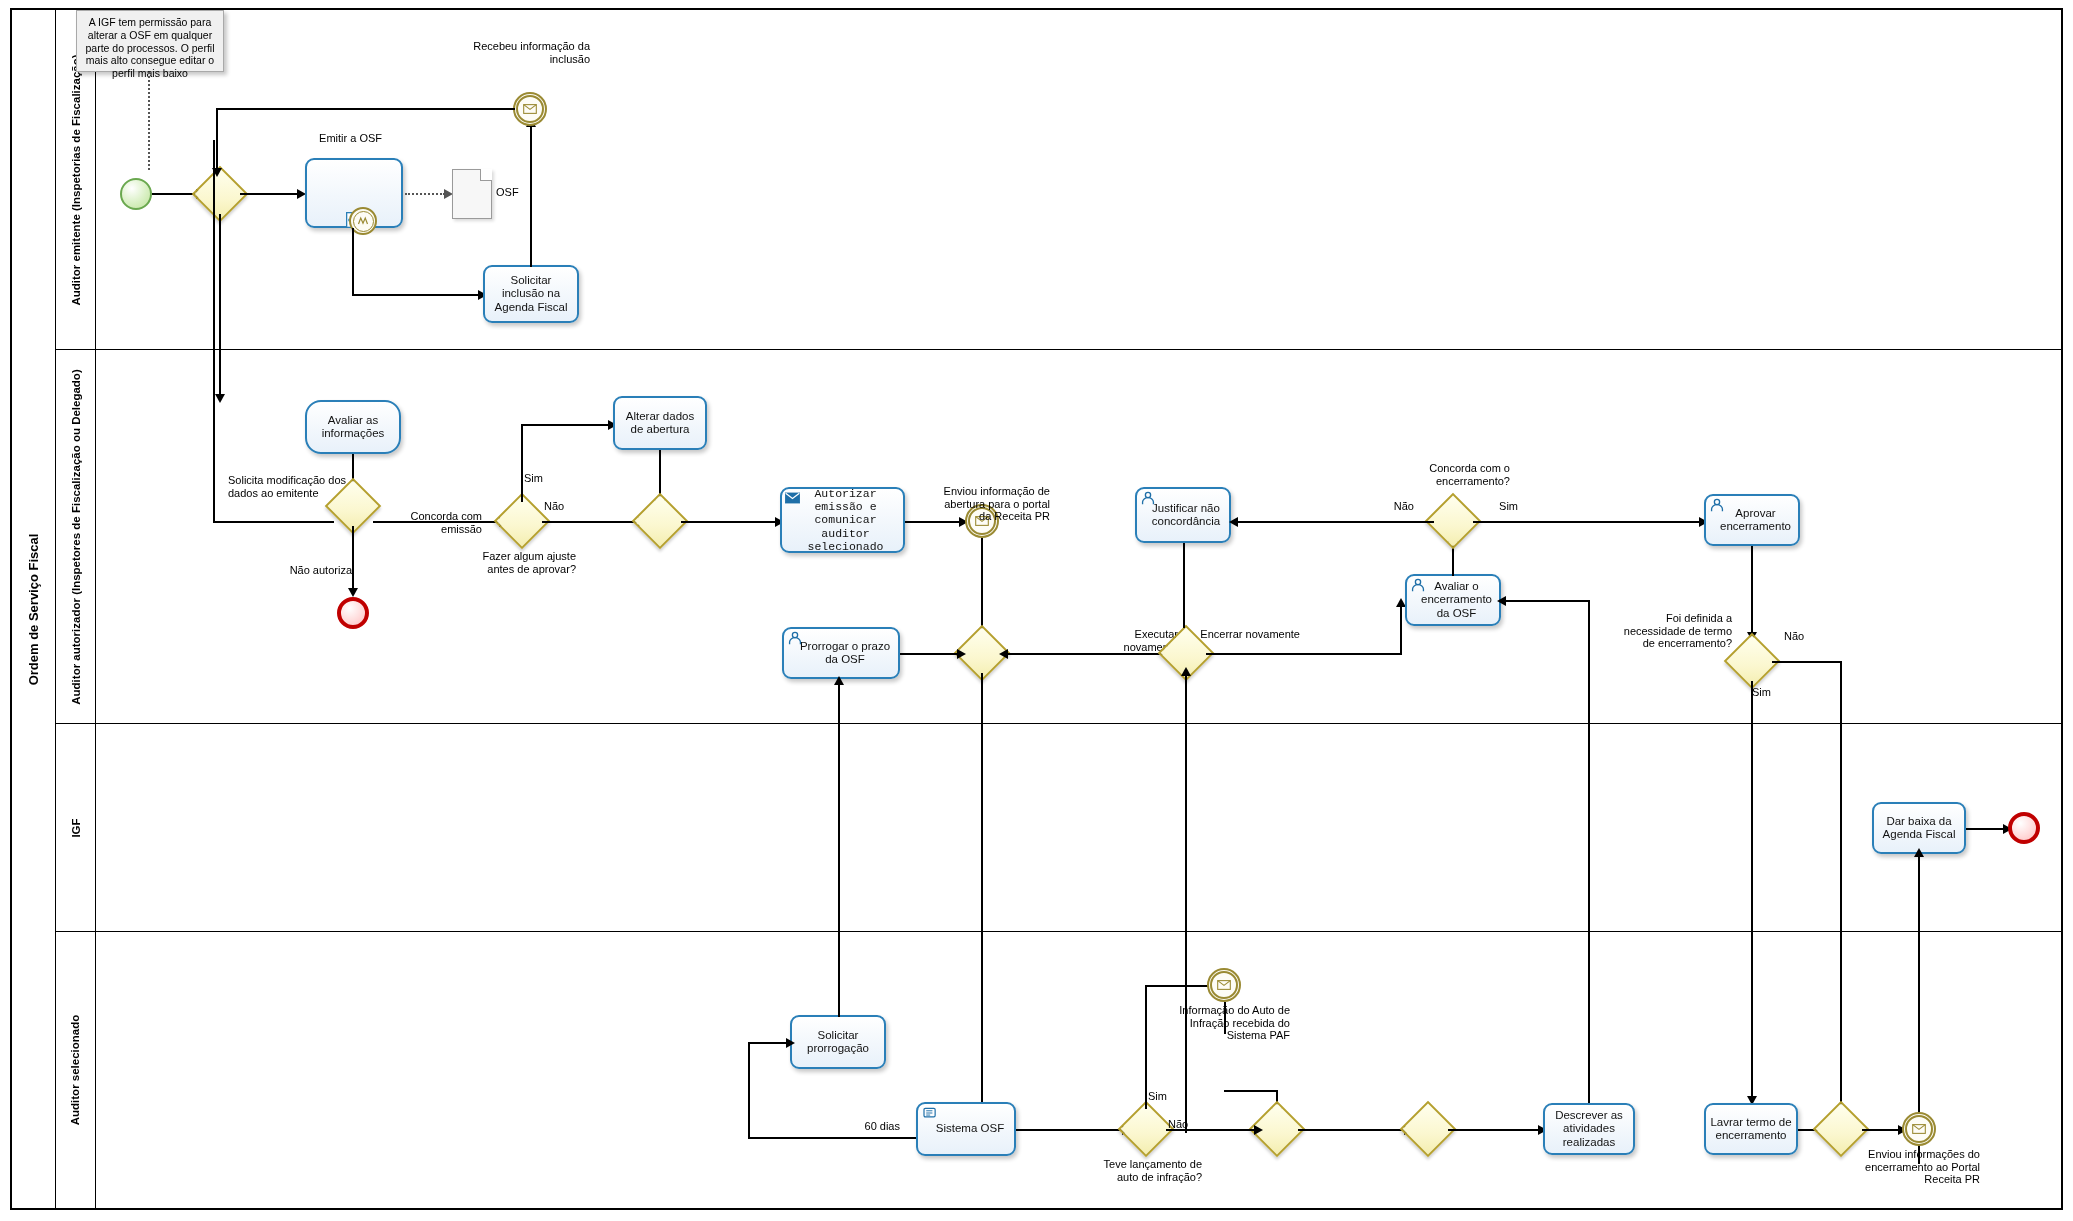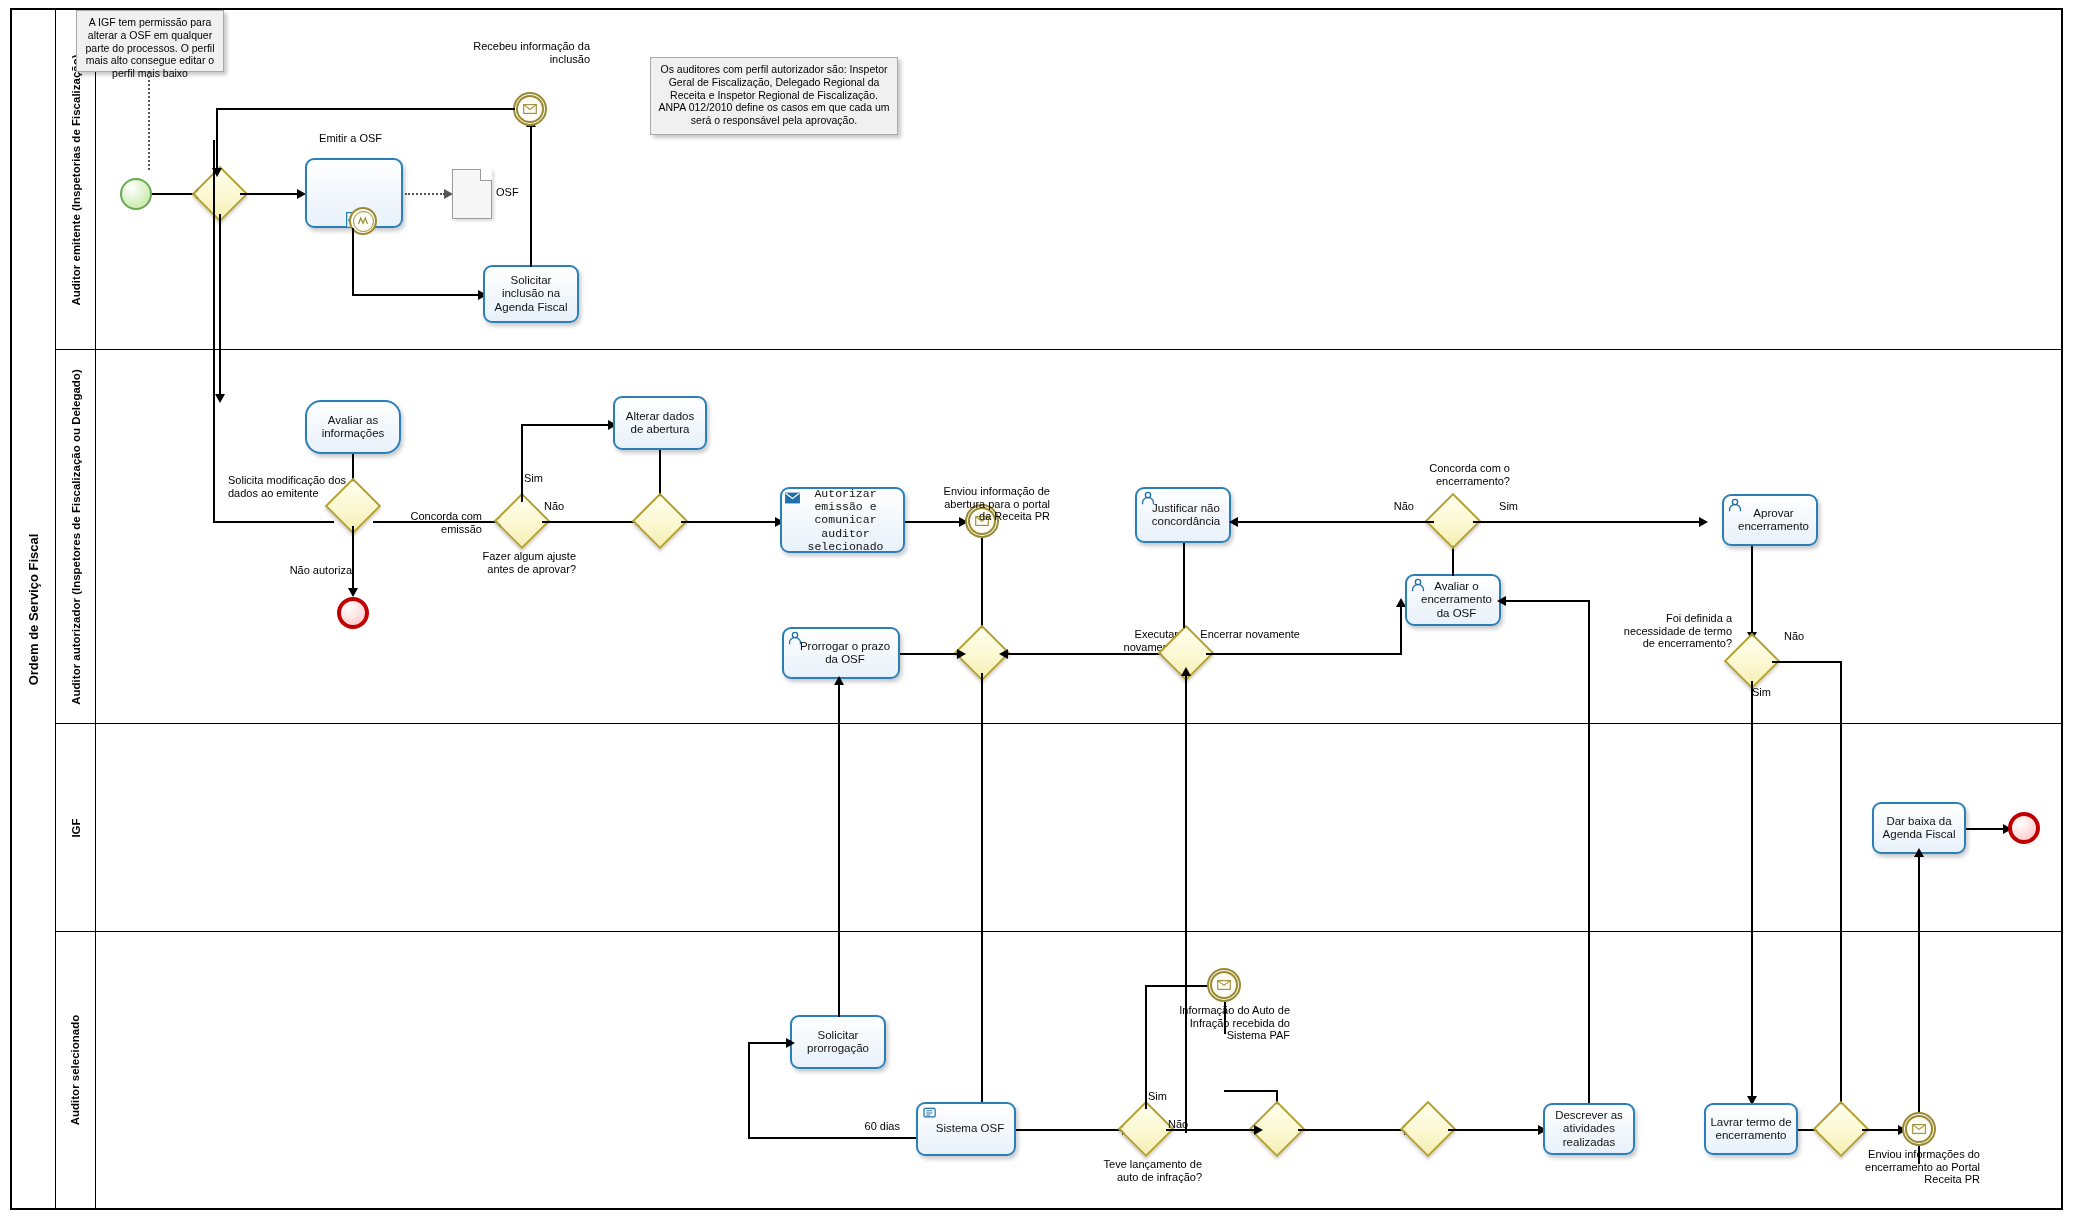--- a/index.html
+++ b/index.html
@@ -108,21 +108,20 @@
 
     <div class="lane last" style="top:922px;height:276px;width:2007px;">
       <div class="lane-title">
         <span>Auditor selecionado</span>
       </div>
     </div>
   </div>
 
   <div class="note" style="left:76px;top:10px;width:148px;height:62px;">A IGF tem permissão para alterar a OSF em qualquer parte do processos. O perfil mais alto consegue editar o perfil mais baixo</div>
 
-  <div class="note" style="left:650px;top:57px;width:248px;height:78px;">Os auditores com perfil autorizador são: Inspetor Geral de Fiscalização, Delegado Regional da Receita e Inspetor Regional de Fiscalização. ANPA 012/2010 define os casos em que cada um será o responsável pela aprovação.</div>
 
   <div class="dash-v" style="left:148px;top:72px;height:98px;"></div>
 
   <div class="ev ev-start" style="left:120px;top:178px;"></div>
 
   <div class="ln h" style="left:152px;top:193px;width:45px;"></div>
   <div class="arw a-r" style="left:196px;top:189px;"></div>
 
   <div class="gw" style="left:200px;top:174px;"></div>
 
@@ -315,21 +314,21 @@
   <div class="lab" style="left:1398px;top:462px;width:112px;">Concorda com o encerramento?</div>
 
   <div class="ln h" style="left:1232px;top:521px;width:202px;"></div>
   <div class="arw a-l" style="left:1229px;top:517px;"></div>
   <div class="lab" style="left:1374px;top:500px;width:40px;">Não</div>
 
   <div class="ln h" style="left:1473px;top:521px;width:228px;"></div>
   <div class="arw a-r" style="left:1699px;top:517px;"></div>
   <div class="lab" style="left:1478px;top:500px;width:40px;">Sim</div>
 
-  <div class="task" style="left:1704px;top:494px;width:96px;height:52px;margin-left:18px;">
+  <div class="task" style="left:1704px;top:494px;width:96px;height:52px;">
     <span class="lbl" style="padding-left:7px;">Aprovar encerramento</span>
     <span class="mk mk-user">
       <svg viewBox="0 0 16 16" width="14" height="14">
         <circle cx="8" cy="4.6" r="3" fill="none" stroke="#1f6fa8" stroke-width="1.5"></circle>
         <path d="M1.8 15 v-2.4 a6.2 5 0 0 1 12.4 0 V15" fill="none" stroke="#1f6fa8" stroke-width="1.5"></path>
       </svg>
     </span>
   </div>
 
   <div class="v ln" style="left:1751px;top:546px;height:88px;"></div>

